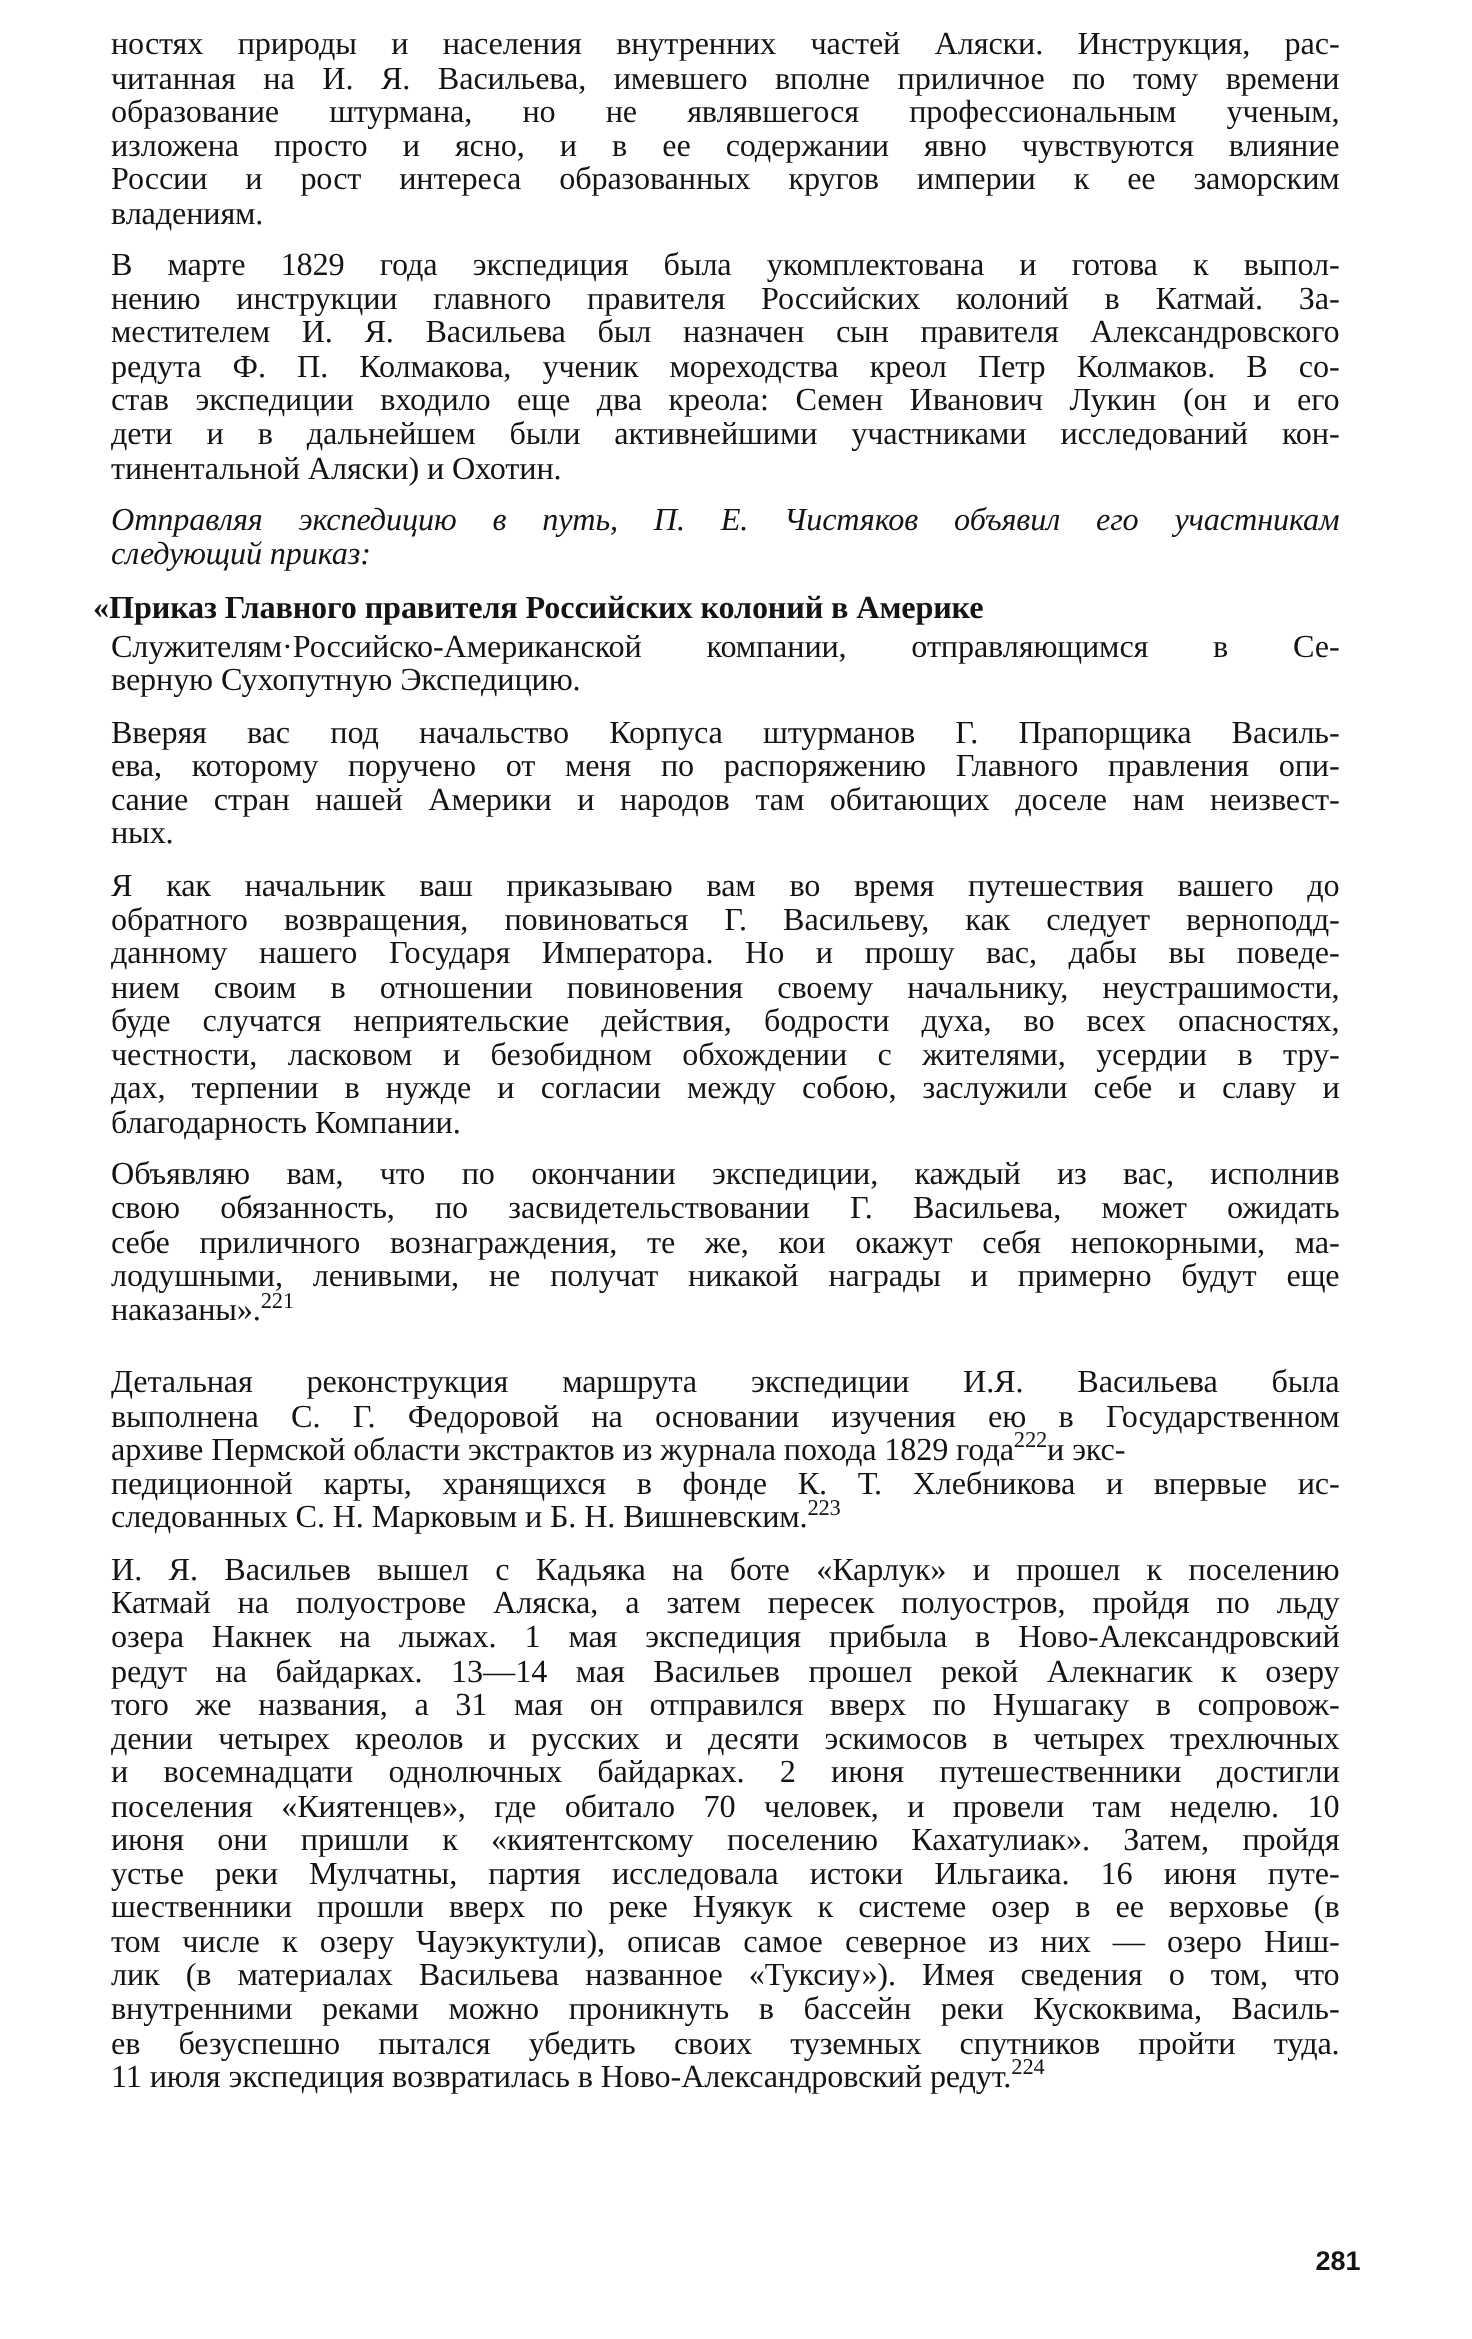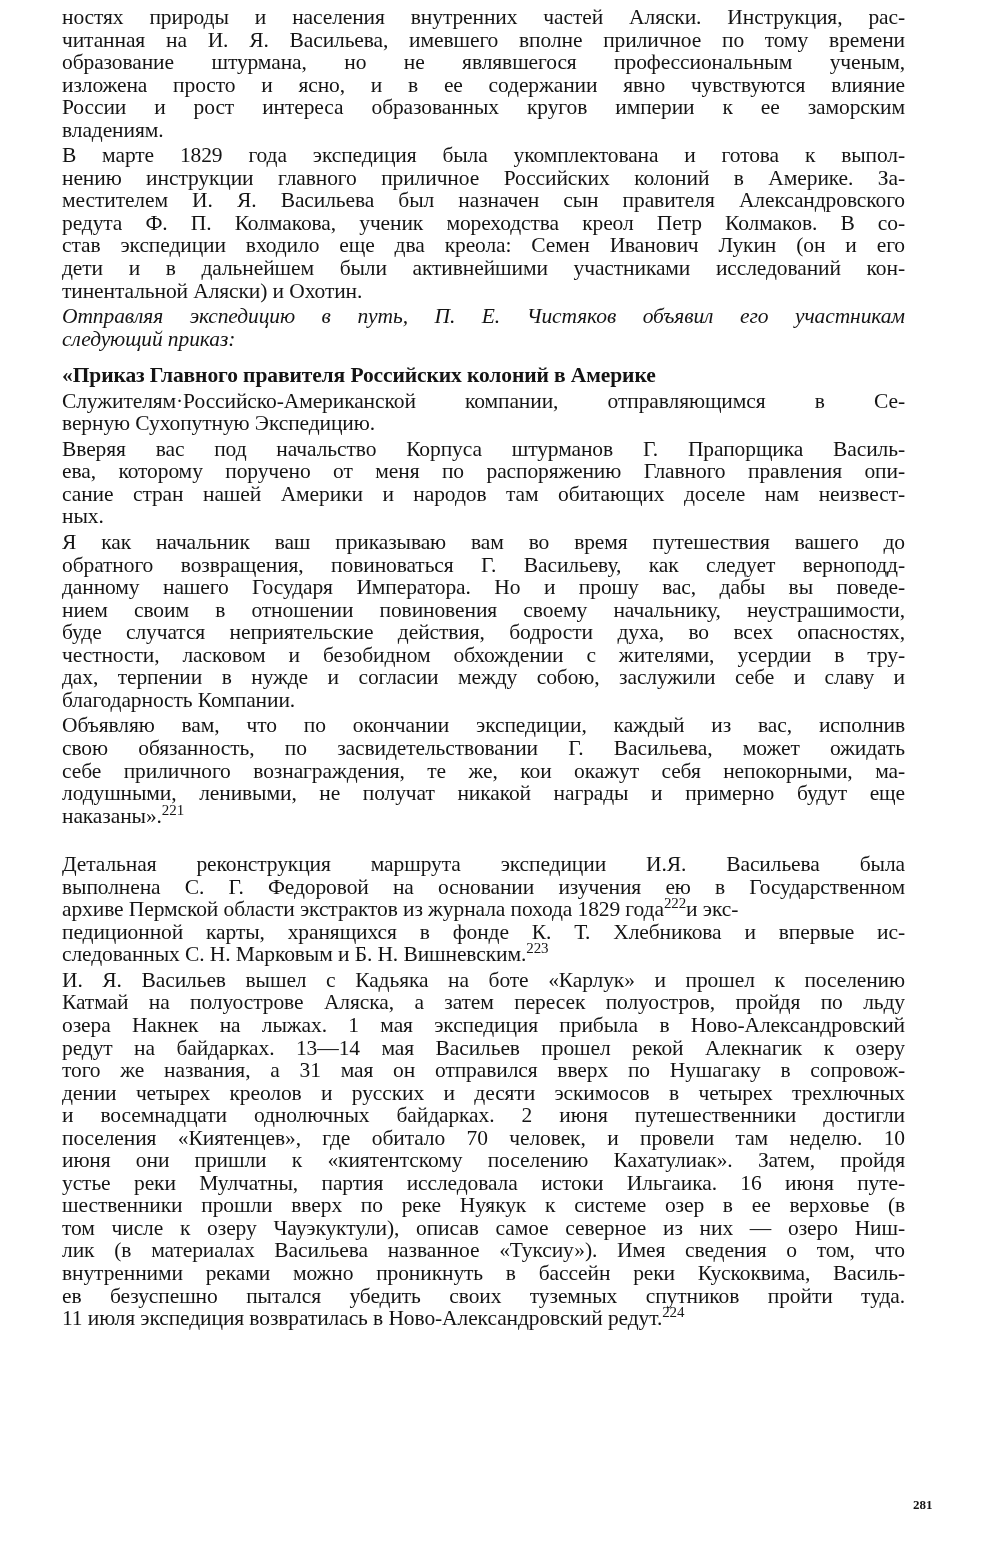--- a/index.html
+++ b/index.html
@@ -3,51 +3,51 @@
 <meta charset="utf-8">
 <style>
   html, body { margin: 0; padding: 0; background: #ffffff; }
   body { width: 981px; height: 1559px; position: relative; overflow: hidden; }
   .page {
     position: absolute; left: 62px; top: 6px; width: 843px;
     font-family: "Liberation Serif", "DejaVu Serif", serif;
     font-size: 21.5px; line-height: 22.55px; color: #141414;
     letter-spacing: -0.1px;
   }
-  .para { margin: 0; }
+  .para { margin: 12px; }
   .line { display: block; text-align: justify; text-align-last: justify; white-space: nowrap; height: 22.55px; overflow: visible; }
   .line.last { text-align-last: left; }
   .lineflex { display: flex; justify-content: flex-start; white-space: nowrap; height: 22.55px; }
   .heading {
     font-weight: bold; margin-top: 9px; margin-bottom: 3px; height: 22.55px; white-space: nowrap;
   }
   sup { font-size: 15px; line-height: 0; vertical-align: super; }
   .page-number {
-    position: absolute; left: 913px; top: 1497px;
-    font-family: Liberation Serif, serif;
-    font-size: 13px; font-weight: bold; color: #141414;
+    position: absolute; left: 877px; top: 1497px;
+    font-family: Liberation Sans, sans-serif;
+    font-size: 18px; font-weight: bold; color: #141414;
   }
 </style>
 </head>
 <body>
 
 <div class="page">
 
   <div class="para">
     <span class="line">ностях природы и населения внутренних частей Аляски. Инструкция, рас-</span>
     <span class="line">читанная на И. Я. Васильева, имевшего вполне приличное по тому времени</span>
     <span class="line">образование штурмана, но не являвшегося профессиональным ученым,</span>
     <span class="line">изложена просто и ясно, и в ее содержании явно чувствуются влияние</span>
     <span class="line">России и рост интереса образованных кругов империи к ее заморским</span>
     <span class="line last">владениям.</span>
   </div>
 
   <div class="para" style="margin-top:3px;font-family:Liberation Serif, serif;">
     <span class="line" style="padding-left:0;"><span style="display:inline-block;width:0;"></span><span>В марте 1829 года экспедиция была укомплектована и готова к выпол-</span></span>
-    <span class="line">нению инструкции главного приличное Российских колоний в Америке. За-</span>
+    <span class="line">нению инструкции главного правителя Российских колоний в Катмай. За-</span>
     <span class="line">местителем И. Я. Васильева был назначен сын правителя Александровского</span>
     <span class="line">редута Ф. П. Колмакова, ученик мореходства креол Петр Колмаков. В со-</span>
     <span class="line">став экспедиции входило еще два креола: Семен Иванович Лукин (он и его</span>
     <span class="line">дети и в дальнейшем были активнейшими участниками исследований кон-</span>
     <span class="line last">тинентальной Аляски) и Охотин.</span>
   </div>
 
   <div class="para" style="margin-top:3px;font-style:italic;">
     <span class="line">Отправляя экспедицию в путь, П. Е. Чистяков объявил его участникам</span>
     <span class="line last">следующий приказ:</span>

